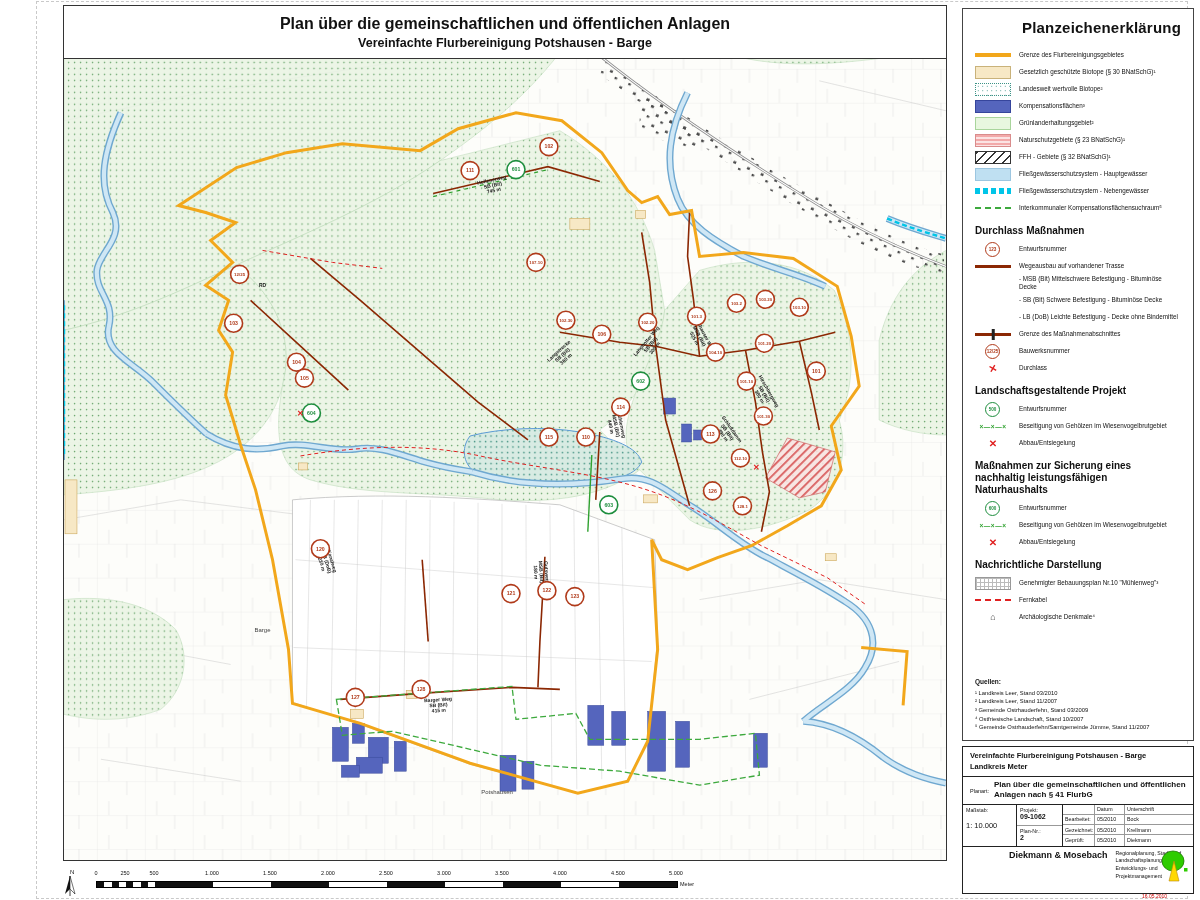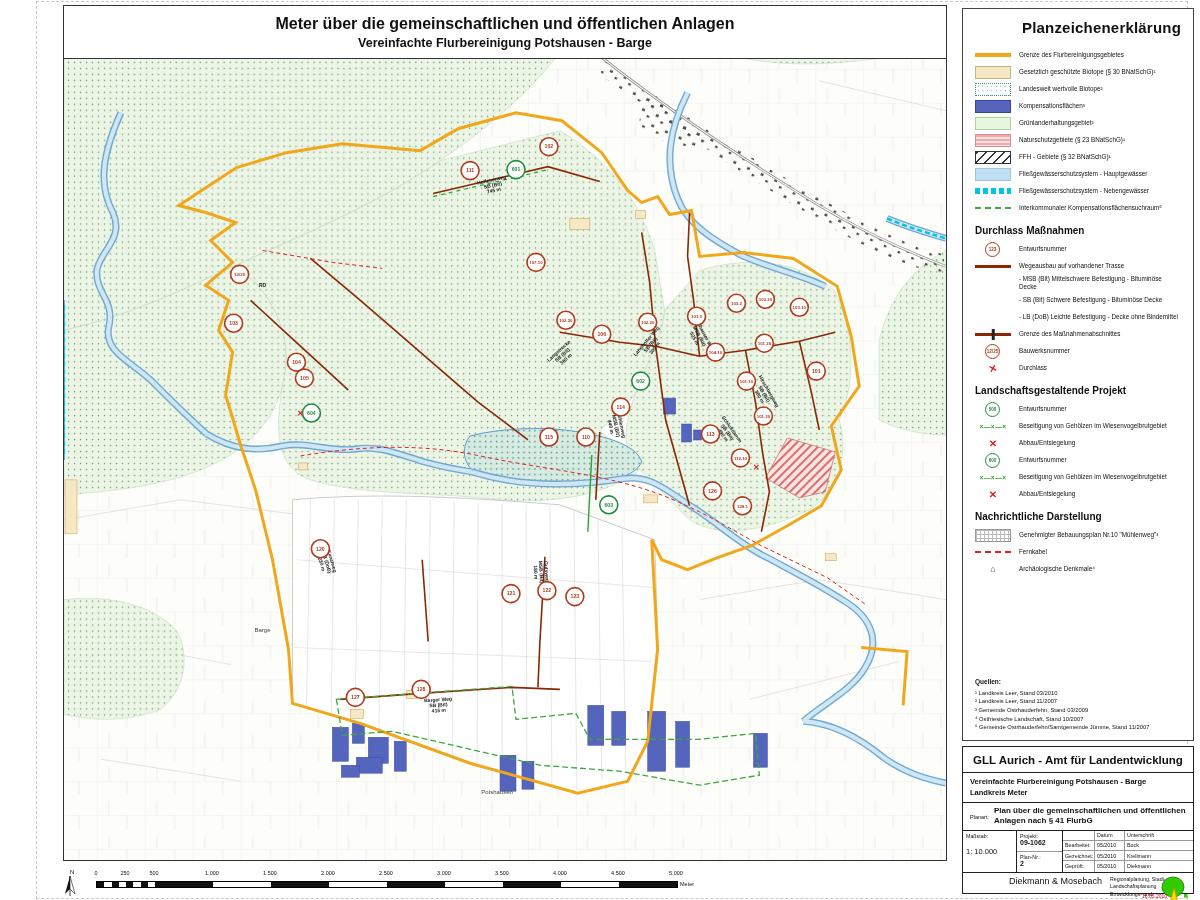--- a/index.html
+++ b/index.html
@@ -74,21 +74,21 @@
   .tb-c2{width:45px;border-right:1px solid #222;display:flex;flex-direction:column;}
   .tb-c2>div{padding:2px 3px;flex:1;}
   .tb-c2>div:first-child{border-bottom:1px solid #999;}
   .tb-c2 .pv{font-size:7px;font-weight:bold;}
   .tb-grid{flex:1;display:grid;grid-template-columns:32px 30px 1fr;grid-auto-rows:1fr;}
   .tb-grid>span{border-bottom:1px solid #999;border-right:1px solid #999;padding:1px 2px;display:flex;align-items:center;}
   .tb-grid>span:nth-child(3n){border-right:none;}
   .tb-grid>span:nth-last-child(-n+3){border-bottom:none;}
   .tb-firm{position:relative;padding:3px 7px;height:38px;box-sizing:border-box;}
   .tb-firm-row{display:flex;gap:8px;align-items:flex-start;}
-  .tb-firm-name{font-size:9px;font-weight:normal;white-space:nowrap;padding-left:39px;}
+  .tb-firm-name{font-size:9px;font-weight:bold;white-space:nowrap;padding-left:39px;}
   .tb-firm-desc{font-size:5.2px;line-height:1.5;}
   .tb-logo{position:absolute;right:5px;top:3px;}
   .plot-date{position:absolute;left:1142px;top:893px;font-size:5px;color:#c00;}
 </style>
 </head>
 <body>
 
 <div id="app">
   <div class="trim"></div>
 
@@ -402,21 +402,21 @@
         </g>
       <g id="extras">
           <text x="497" y="795" text-anchor="middle" font-size="6" fill="#444" font-family="Liberation Sans, sans-serif">Potshausen</text>
           <text x="262" y="632" text-anchor="middle" font-size="6" fill="#444" font-family="Liberation Sans, sans-serif">Barge</text>
           <text x="300" y="416" text-anchor="middle" font-size="8" font-weight="bold" fill="#E02020">✕</text>
           <text x="757" y="470" text-anchor="middle" font-size="8" font-weight="bold" fill="#E02020">✕</text>
         </g>
     </svg>
 
     <div class="map-titlebox">
-      <div class="map-title1">Meter über die gemeinschaftlichen und öffentlichen Anlagen</div>
+      <div class="map-title1">Plan über die gemeinschaftlichen und öffentlichen Anlagen</div>
       <div class="map-title2">Vereinfachte Flurbereinigung Potshausen - Barge</div>
     </div>
   </div>
 
   <div class="north">
     <svg width="20" height="30" viewBox="0 0 20 30">
       <text x="8" y="6" font-size="6" font-family="Liberation Sans, sans-serif" fill="#111">N</text>
       <line x1="8" y1="28" x2="8" y2="8" stroke="#111" stroke-width="0.8"></line>
       <polygon points="8,8 3,26 8,21" fill="#111"></polygon>
       <polygon points="8,8 13,26 8,21" fill="#fff" stroke="#111" stroke-width="0.6"></polygon>
@@ -542,20 +542,21 @@
           <span class="lg-label">Entwurfsnummer</span>
         </div>
         <div class="legend-row">
           <span class="sw sw-xxx">×—×—×</span>
           <span class="lg-label">Beseitigung von Gehölzen im Wiesenvogelbrutgebiet</span>
         </div>
         <div class="legend-row">
           <span class="sw sw-redx">✕</span>
           <span class="lg-label">Abbau/Entsiegelung</span>
         </div>
+        <div class="lg-head">Maßnahmen zur Sicherung eines nachhaltig leistungsfähigen Naturhaushalts</div>
         <div class="legend-row">
           <span class="sw sw-circg">600</span>
           <span class="lg-label">Entwurfsnummer</span>
         </div>
         <div class="legend-row">
           <span class="sw sw-xxx">×—×—×</span>
           <span class="lg-label">Beseitigung von Gehölzen im Wiesenvogelbrutgebiet</span>
         </div>
         <div class="legend-row">
           <span class="sw sw-redx">✕</span>
@@ -581,21 +582,20 @@
           <div class="lg-src-line">¹ Landkreis Leer, Stand 03/2010</div>
           <div class="lg-src-line">² Landkreis Leer, Stand 11/2007</div>
           <div class="lg-src-line">³ Gemeinde Ostrhauderfehn, Stand 03/2009</div>
           <div class="lg-src-line">⁴ Ostfriesische Landschaft, Stand 10/2007</div>
           <div class="lg-src-line">⁵ Gemeinde Ostrhauderfehn/Samtgemeinde Jümme, Stand 11/2007</div>
         </div>
     </div>
   </div>
 
   <div class="tb">
-    <div class="tb-agency">GLL Aurich - Amt für Landentwicklung</div>
     <div class="tb-proj">
       <div>Vereinfachte Flurbereinigung Potshausen - Barge</div>
       <div>Landkreis Meter</div>
     </div>
     <div class="tb-planart">
       <span class="lab">Planart:</span>
       <span class="val">Plan über die gemeinschaftlichen und öffentlichen Anlagen nach § 41 FlurbG</span>
     </div>
     <div class="tb-table">
       <div class="tb-c1">

